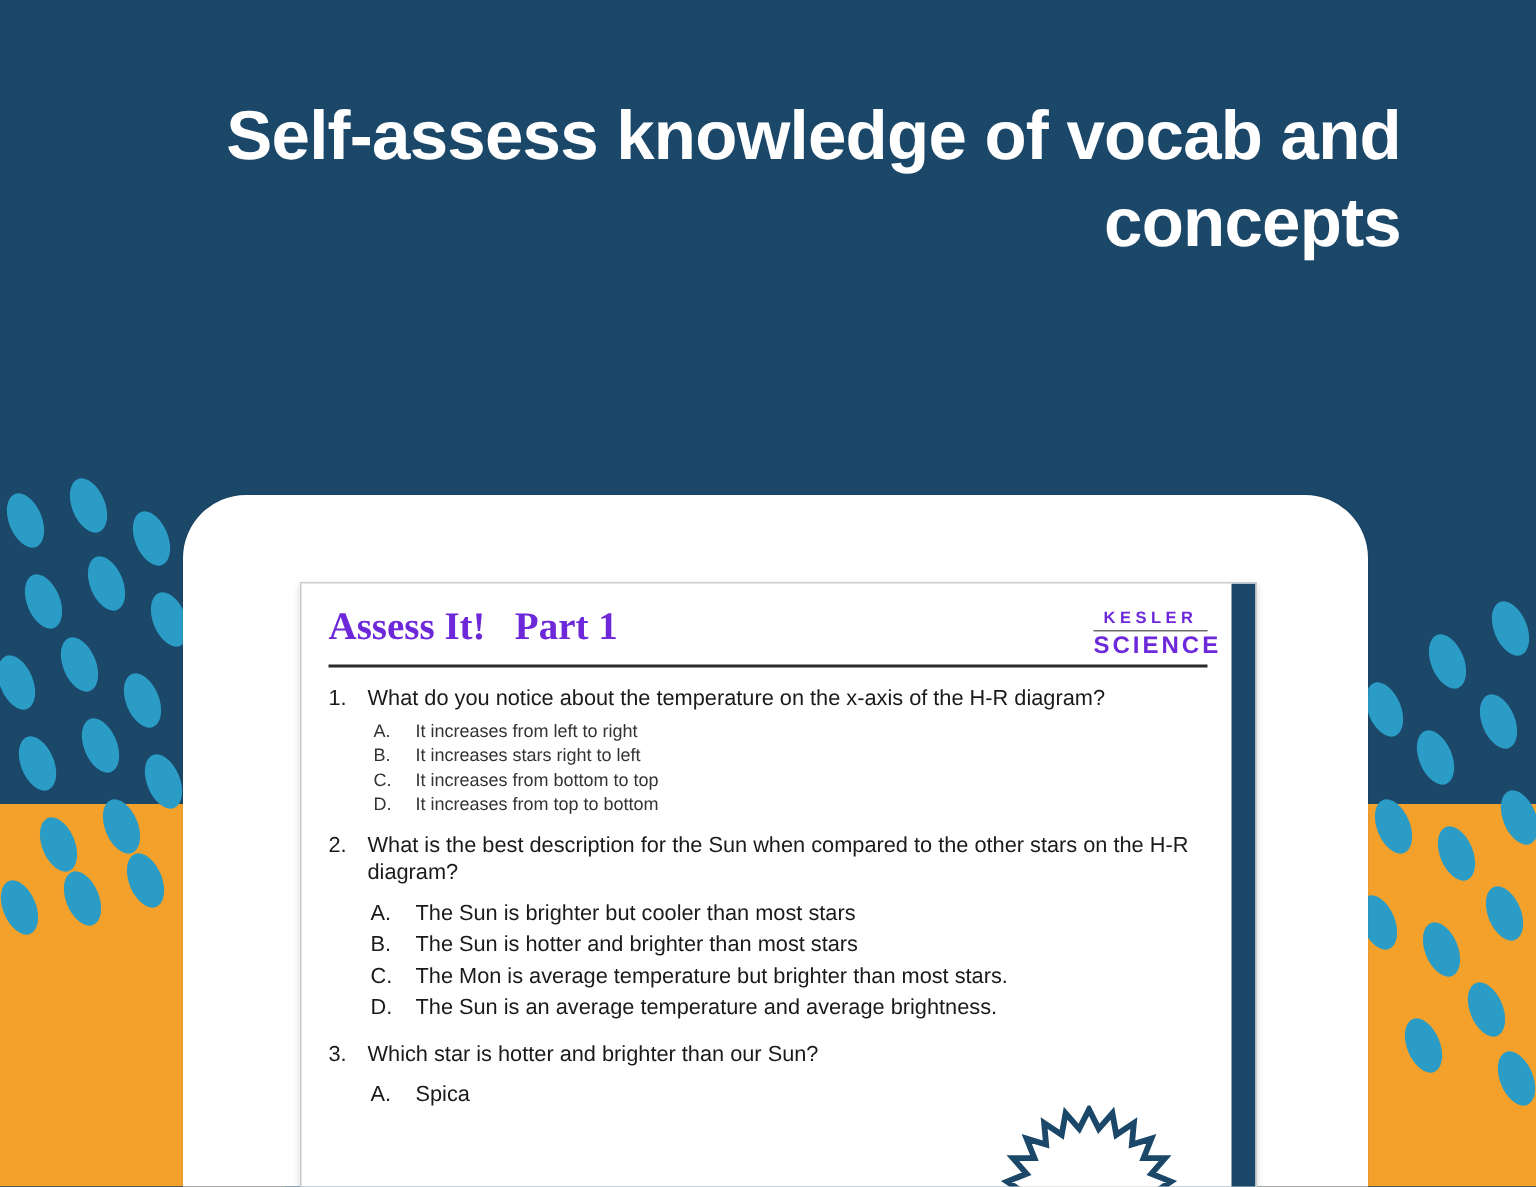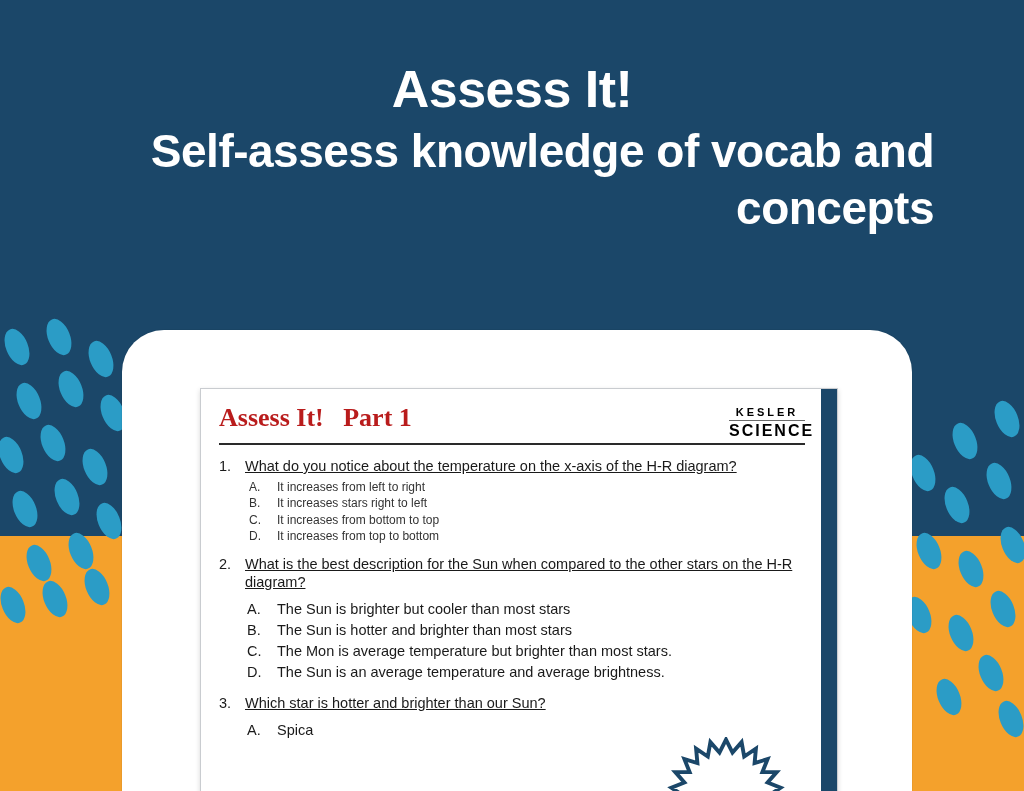--- a/index.html
+++ b/index.html
@@ -116,28 +116,28 @@
   }
   .doc-head {
     display: flex;
     align-items: flex-start;
     justify-content: space-between;
   }
   .doc-title {
     font-family: "Liberation Serif", serif;
     font-size: 26px;
     font-weight: bold;
-    color: #b91c1c;
+    color: #6d28d9;
     white-space: pre;
   }
   .logo {
     width: 76px;
     text-align: center;
     line-height: 1.0;
-    color: #000000;
+    color: #6d28d9;
     margin-top: 4px;
   }
   .logo-top {
     font-size: 11px;
     font-weight: bold;
     letter-spacing: 3px;
   }
   .logo-rule {
     height: 1px;
     background: #6b6b6b;
@@ -161,21 +161,20 @@
     font-size: 14.5px;
     line-height: 1.25;
     color: #1a1a1a;
   }
   .q-num {
     width: 26px;
     flex: 0 0 26px;
   }
   .q-text {
     flex: 1;
-    text-decoration: underline;
   }
   .opts-small {
     margin: 4px 0 0 30px;
   }
   .opt-small {
     display: flex;
     font-size: 12px;
     line-height: 1.35;
     color: #333;
   }
@@ -244,21 +243,20 @@
     <div class="dot" style="right:84px; top:132px; width:22px; height:38px;"></div>
     <div class="dot" style="right:10px; top:190px; width:22px; height:38px;"></div>
     <div class="dot" style="right:52px; top:214px; width:22px; height:38px;"></div>
     <div class="dot" style="right:94px; top:196px; width:22px; height:38px;"></div>
     <div class="dot" style="right:22px; top:254px; width:22px; height:38px;"></div>
     <div class="dot" style="right:64px; top:278px; width:22px; height:38px;"></div>
     <div class="dot" style="right:2px;  top:300px; width:22px; height:38px;"></div>
   </div>
 
   <div class="title-block">
-    <div class="title-main">Assess It!</div>
     <div class="title-sub">Self-assess knowledge of vocab and concepts</div>
   </div>
 
   <div class="device">
     <div class="device-inner">
       <div class="doc-sidebar"></div>
       <div class="doc-body">
 
         <div class="doc-head">
           <div class="doc-title">Assess It!   Part 1</div>

